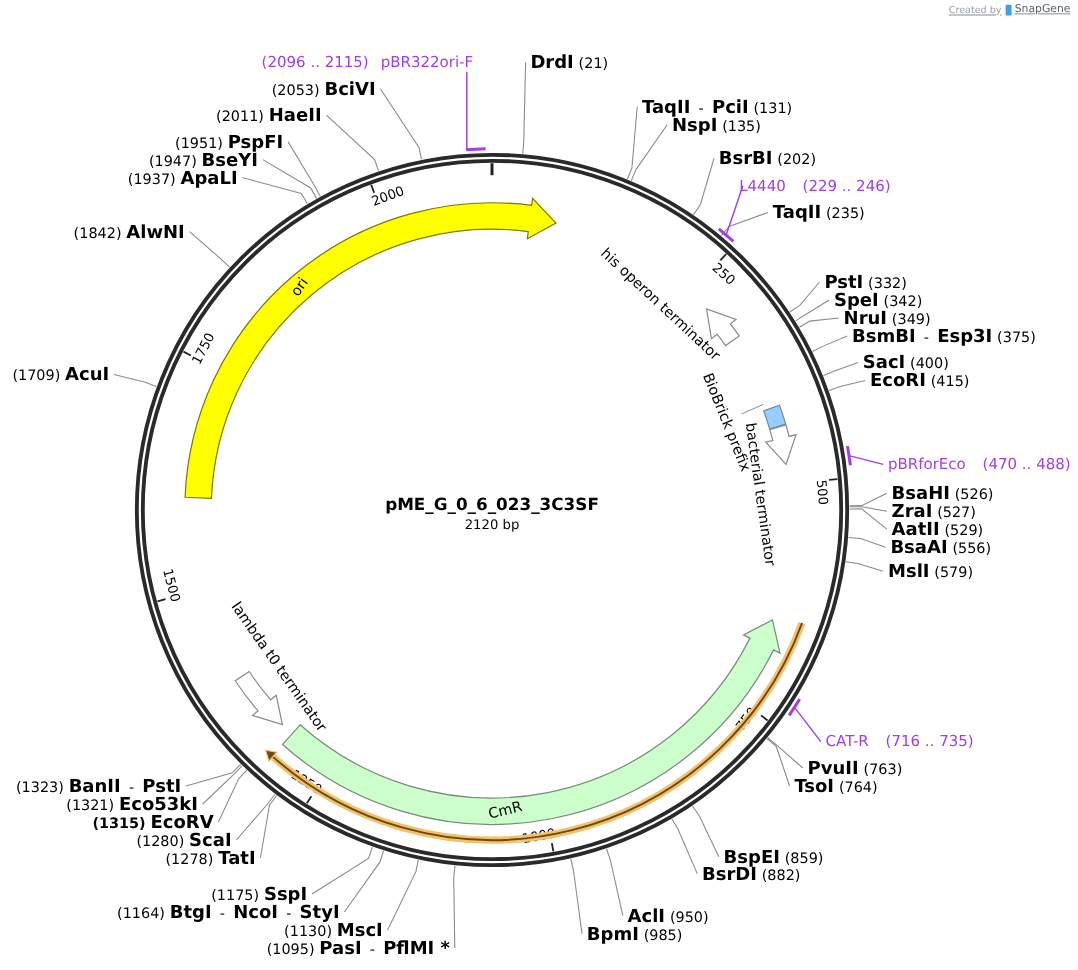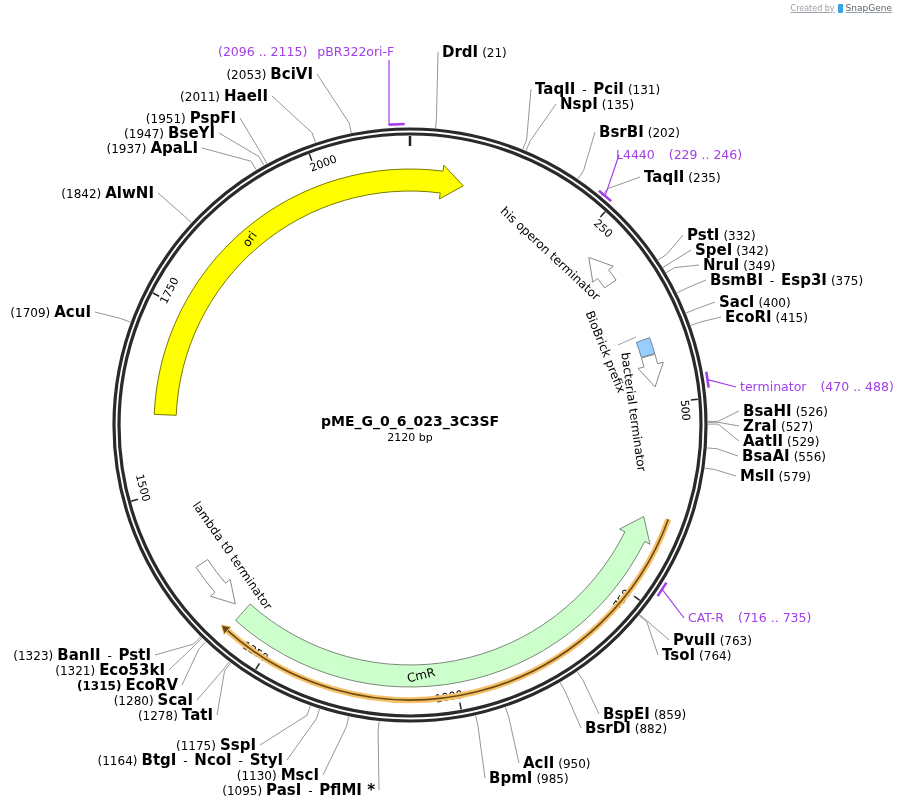--- a/index.html
+++ b/index.html
@@ -119,21 +119,21 @@
       <polyline points="662.1154356806813,589.4348110697374 684,618" fill="none" stroke="#a23ee8" stroke-width="1.2"></polyline>
     </g>
 </svg>
 
 <div class="title">pME_G_0_6_023_3C3SF</div>
 <div class="size">2120 bp</div>
 
 <div id="labels">
     <div class="lbl primer" style="left: 218px; top: 45px;"><span style="margin-right: 10px; text-align: right;">(2096 .. 2115)</span><span>pBR322ori-F</span></div>
     <div class="lbl primer" style="left: 616px; top: 148px;"><span style="margin-right: 14px;">L4440</span><span>(229 .. 246)</span></div>
-    <div class="lbl primer" style="left: 740px; top: 380px;"><span style="margin-right: 14px;">terminator</span><span>(470 .. 488)</span></div>
+    <div class="lbl primer" style="left: 740px; top: 380px;"><span style="margin-right: 14px;">pBRforEco</span><span>(470 .. 488)</span></div>
     <div class="lbl primer" style="left: 688px; top: 611px;"><span style="margin-right: 14px;">CAT-R</span><span>(716 .. 735)</span></div>
     <div class="lbl" style="top: 45px; left: 442px;"><span><span class="enz">DrdI</span></span><span class="pos">(21)</span></div>
     <div class="lbl" style="top: 82px; left: 535px;"><span><span class="enz">TaqII</span><span class="sep" style="font-weight: normal;"> - </span><span class="enz">PciI</span></span><span class="pos">(131)</span></div>
     <div class="lbl" style="top: 97px; left: 560px;"><span><span class="enz">NspI</span></span><span class="pos">(135)</span></div>
     <div class="lbl" style="top: 125px; left: 599px;"><span><span class="enz">BsrBI</span></span><span class="pos">(202)</span></div>
     <div class="lbl" style="top: 170px; left: 644px;"><span><span class="enz">TaqII</span></span><span class="pos">(235)</span></div>
     <div class="lbl" style="top: 228px; left: 687px;"><span><span class="enz">PstI</span></span><span class="pos">(332)</span></div>
     <div class="lbl" style="top: 243px; left: 695px;"><span><span class="enz">SpeI</span></span><span class="pos">(342)</span></div>
     <div class="lbl" style="top: 258px; left: 703px;"><span><span class="enz">NruI</span></span><span class="pos">(349)</span></div>
     <div class="lbl" style="top: 273px; left: 710px;"><span><span class="enz">BsmBI</span><span class="sep" style="font-weight: normal;"> - </span><span class="enz">Esp3I</span></span><span class="pos">(375)</span></div>

